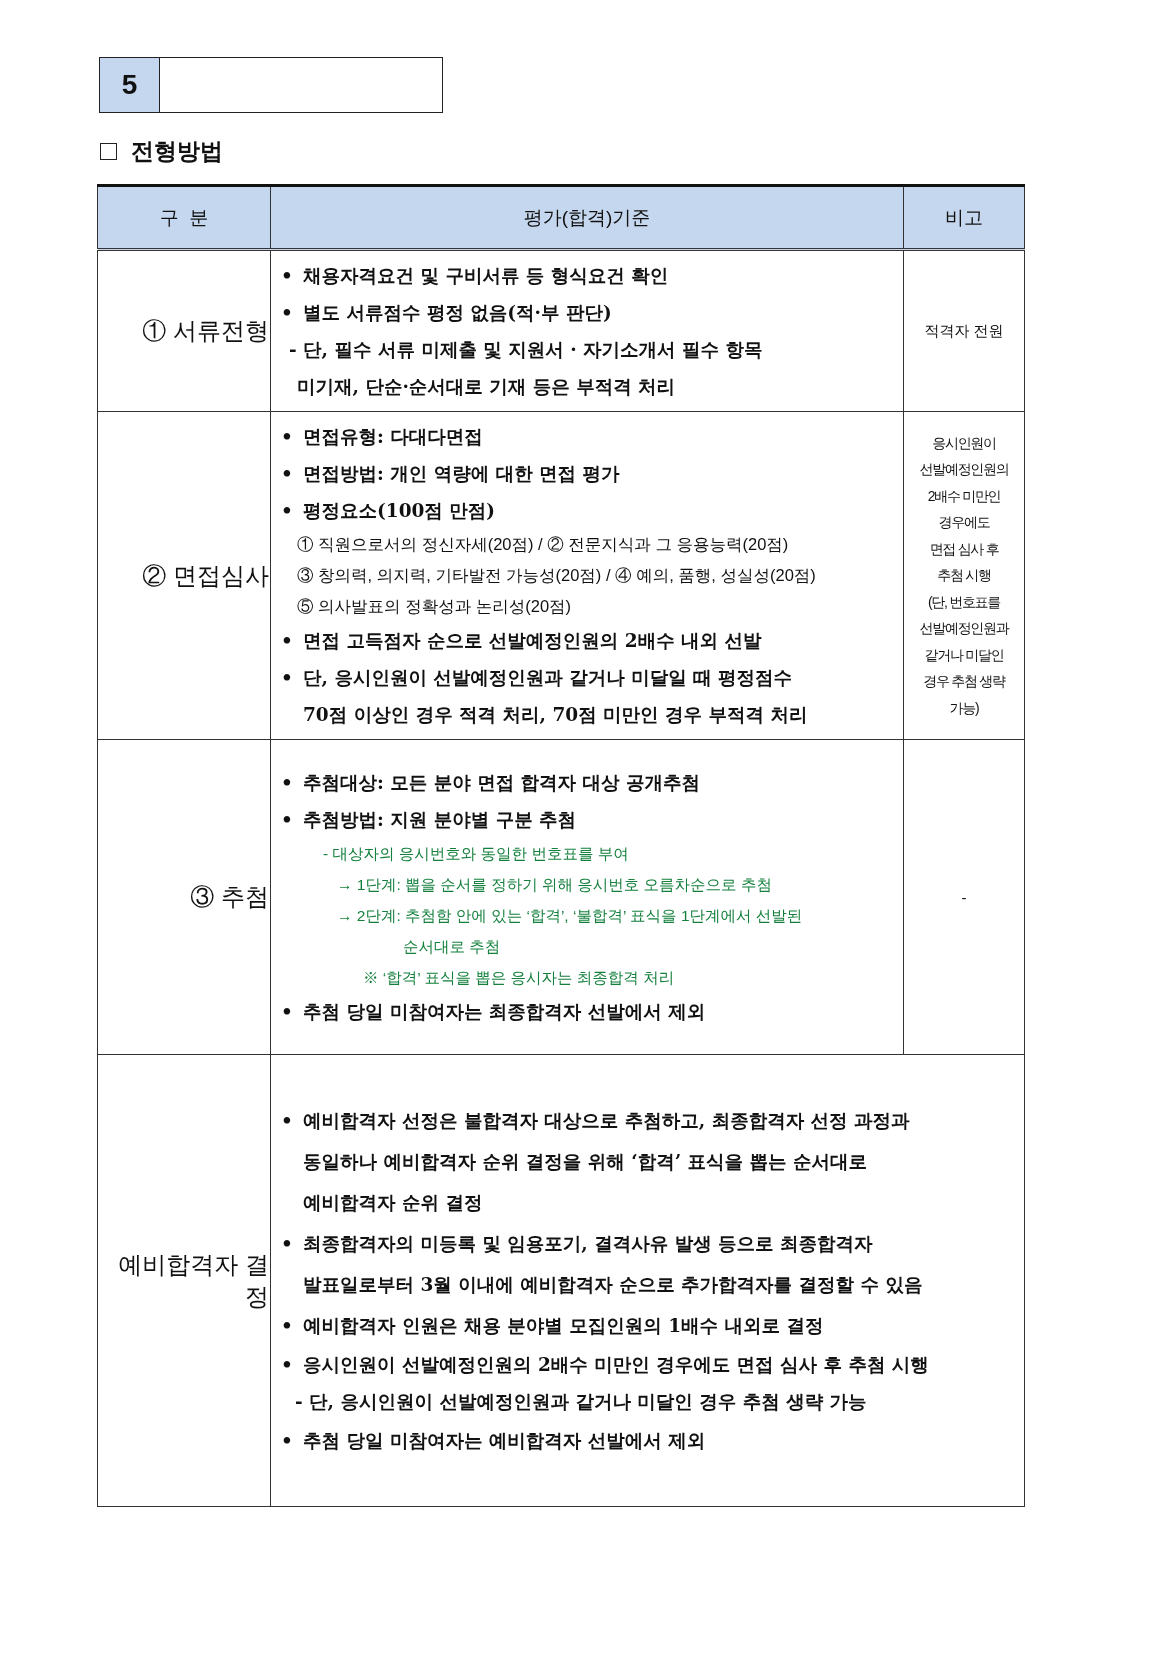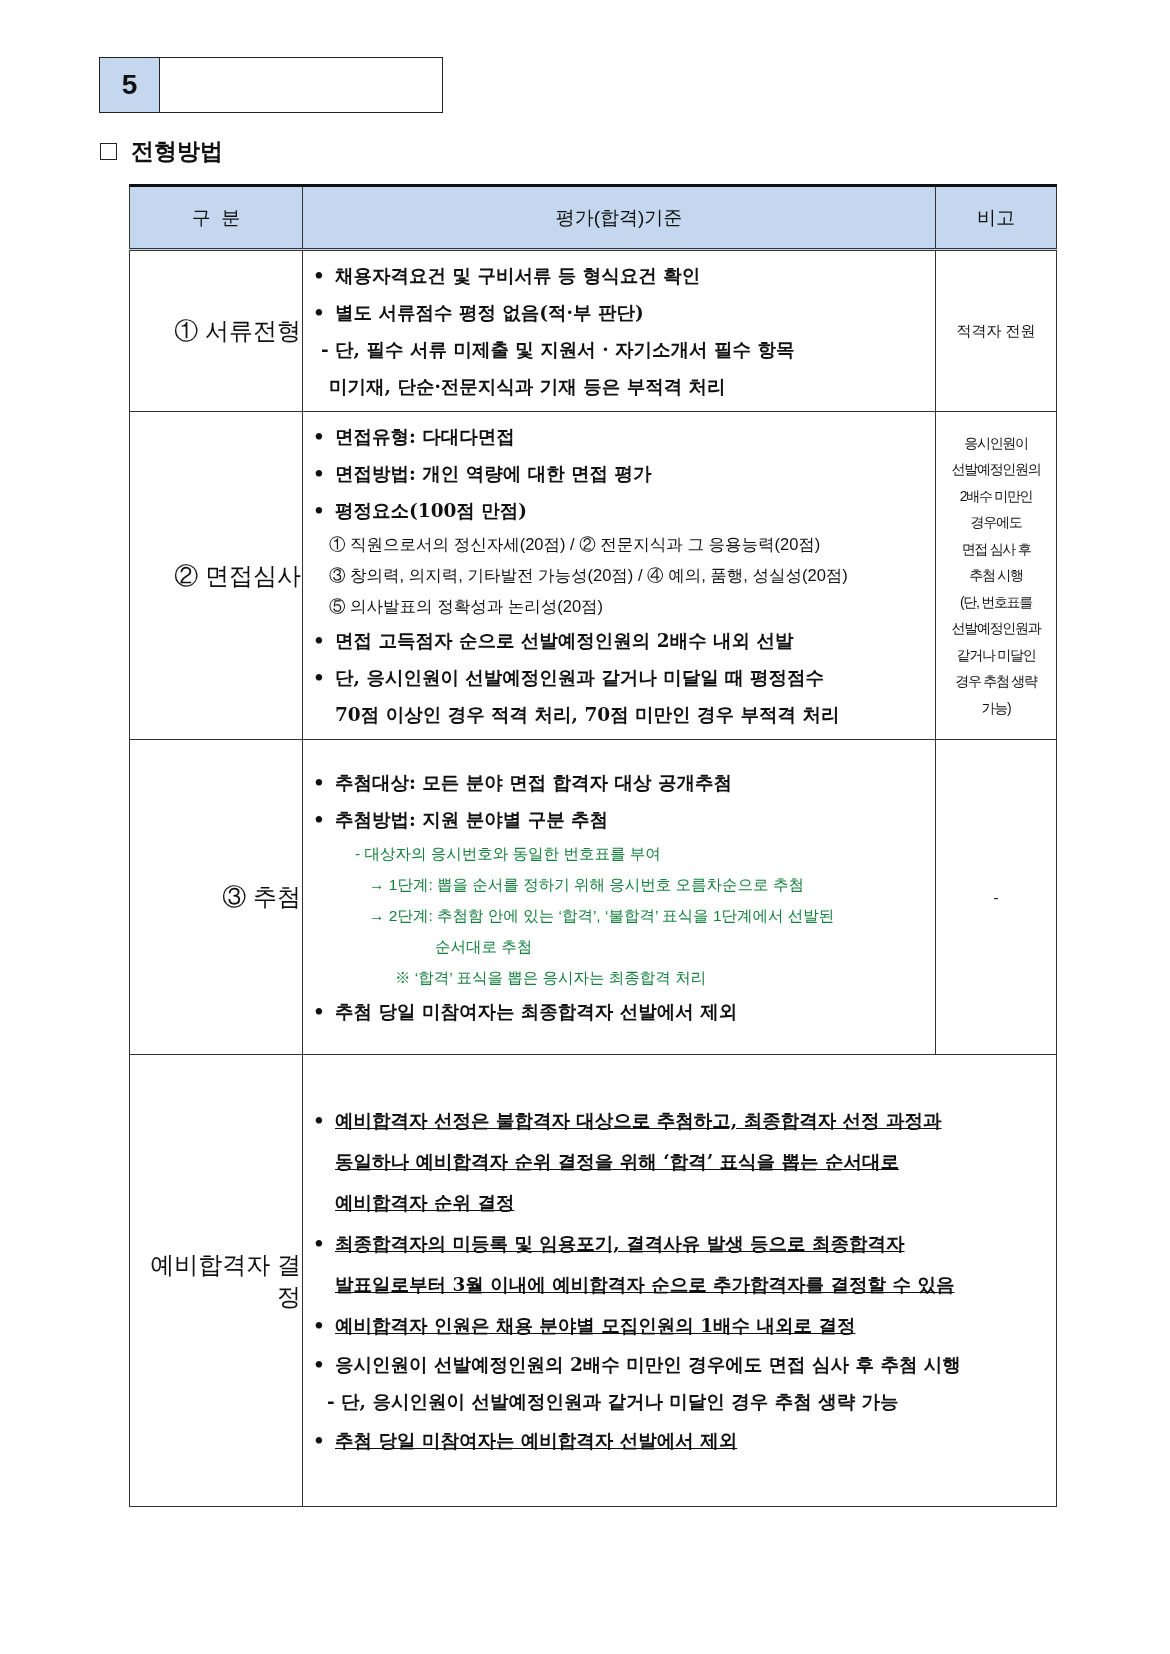--- a/index.html
+++ b/index.html
@@ -5,21 +5,21 @@
   html, body { margin: 0; padding: 0; background: #ffffff; }
   body { width: 1170px; height: 1654px; position: relative; font-family: "DejaVu Sans", "Liberation Sans", sans-serif; color: #111; }
 
   .section-box { position: absolute; left: 99px; top: 57px; width: 344px; height: 56px; border: 1.5px solid #222; display: flex; box-sizing: border-box; }
   .section-num { width: 59px; background: #c5d7ee; border-right: 1.5px solid #222; display: flex; align-items: center; justify-content: center; font-size: 28px; font-weight: bold; font-family: "Liberation Sans", sans-serif; }
   .section-title { flex: 1; display: flex; align-items: center; justify-content: center; font-size: 27px; font-weight: bold; letter-spacing: 1px; }
 
   .sub-heading { position: absolute; left: 100px; top: 136px; display: flex; align-items: center; font-size: 23px; font-weight: bold; font-family: "DejaVu Serif", serif; }
   .sub-heading .checkbox { width: 17px; height: 17px; border: 1.5px solid #222; margin-right: 14px; box-sizing: border-box; }
 
-  table.main { position: absolute; left: 97px; top: 184px; width: 927px; border-collapse: collapse; table-layout: fixed; margin-left: 32px; }
+  table.main { position: absolute; left: 97px; top: 184px; width: 927px; border-collapse: collapse; table-layout: fixed; }
   table.main td, table.main th { border: 1.2px solid #333; vertical-align: middle; }
   table.main thead tr { height: 64px; }
   table.main th { background: #c5d7ee; font-weight: normal; font-size: 19px; font-family: "Liberation Sans", sans-serif; border-top: 3px solid #111; border-bottom: 3px double #333; }
   .col-cat { width: 173px; }
   .col-crit { width: 633px; }
   .col-note { width: 121px; }
 
   td.cat { text-align: right; font-size: 24px; font-family: "Liberation Sans", sans-serif; }
   td.note { text-align: center; font-size: 15px; font-family: "Liberation Sans", sans-serif; }
   td.note.tight { font-size: 14px; line-height: 26.5px; letter-spacing: -1.3px; }
@@ -33,21 +33,21 @@
   .circ { font-family: "Liberation Sans", sans-serif; font-weight: normal; font-size: 16.5px; line-height: 31px; padding-left: 16px; white-space: nowrap; }
   .sm { font-family: "Liberation Sans", sans-serif; font-size: 15.5px; line-height: 31px; white-space: nowrap; color: #15803d; }
   .sm.l1 { padding-left: 42px; }
   .sm.l2 { padding-left: 56px; }
   .sm.l3 { padding-left: 122px; }
   .sm.l4 { padding-left: 82px; }
   .r2 { height: 314px; }
   .r1 { height: 158px; }
   .r3 { height: 315px; }
   .r4 { height: 452px; }
-  .b.sp { line-height: 41px; text-decoration: underline; }
+  .b.sp { line-height: 41px; }
 </style>
 </head>
 <body>
 
 <div class="section-box">
   <div class="section-num">5</div>
 </div>
 
 <div class="sub-heading">
   <span class="checkbox"></span>
@@ -68,21 +68,21 @@
     </tr>
   </thead>
   <tbody>
 
     <tr class="r1">
       <td class="cat">① 서류전형</td>
       <td class="crit">
         <div class="b">채용자격요건 및 구비서류 등 형식요건 확인</div>
         <div class="b">별도 서류점수 평정 없음(적·부 판단)</div>
         <div class="b dash" style="padding-left:8px"><span>- 단, 필수 서류 미제출 및 지원서 · 자기소개서 필수 항목</span></div>
-        <div class="b cont" style="padding-left:16px"><span>미기재, 단순·전문지식과 기재 등은 부적격 처리</span></div>
+        <div class="b cont" style="padding-left:16px"><span>미기재, 단순·순서대로 기재 등은 부적격 처리</span></div>
       </td>
       <td class="note">적격자 전원</td>
     </tr>
 
     <tr class="r2">
       <td class="cat">② 면접심사</td>
       <td class="crit">
         <div class="b">면접유형: 다대다면접</div>
         <div class="b">면접방법: 개인 역량에 대한 면접 평가</div>
         <div class="b">평정요소(100점 만점)</div>

